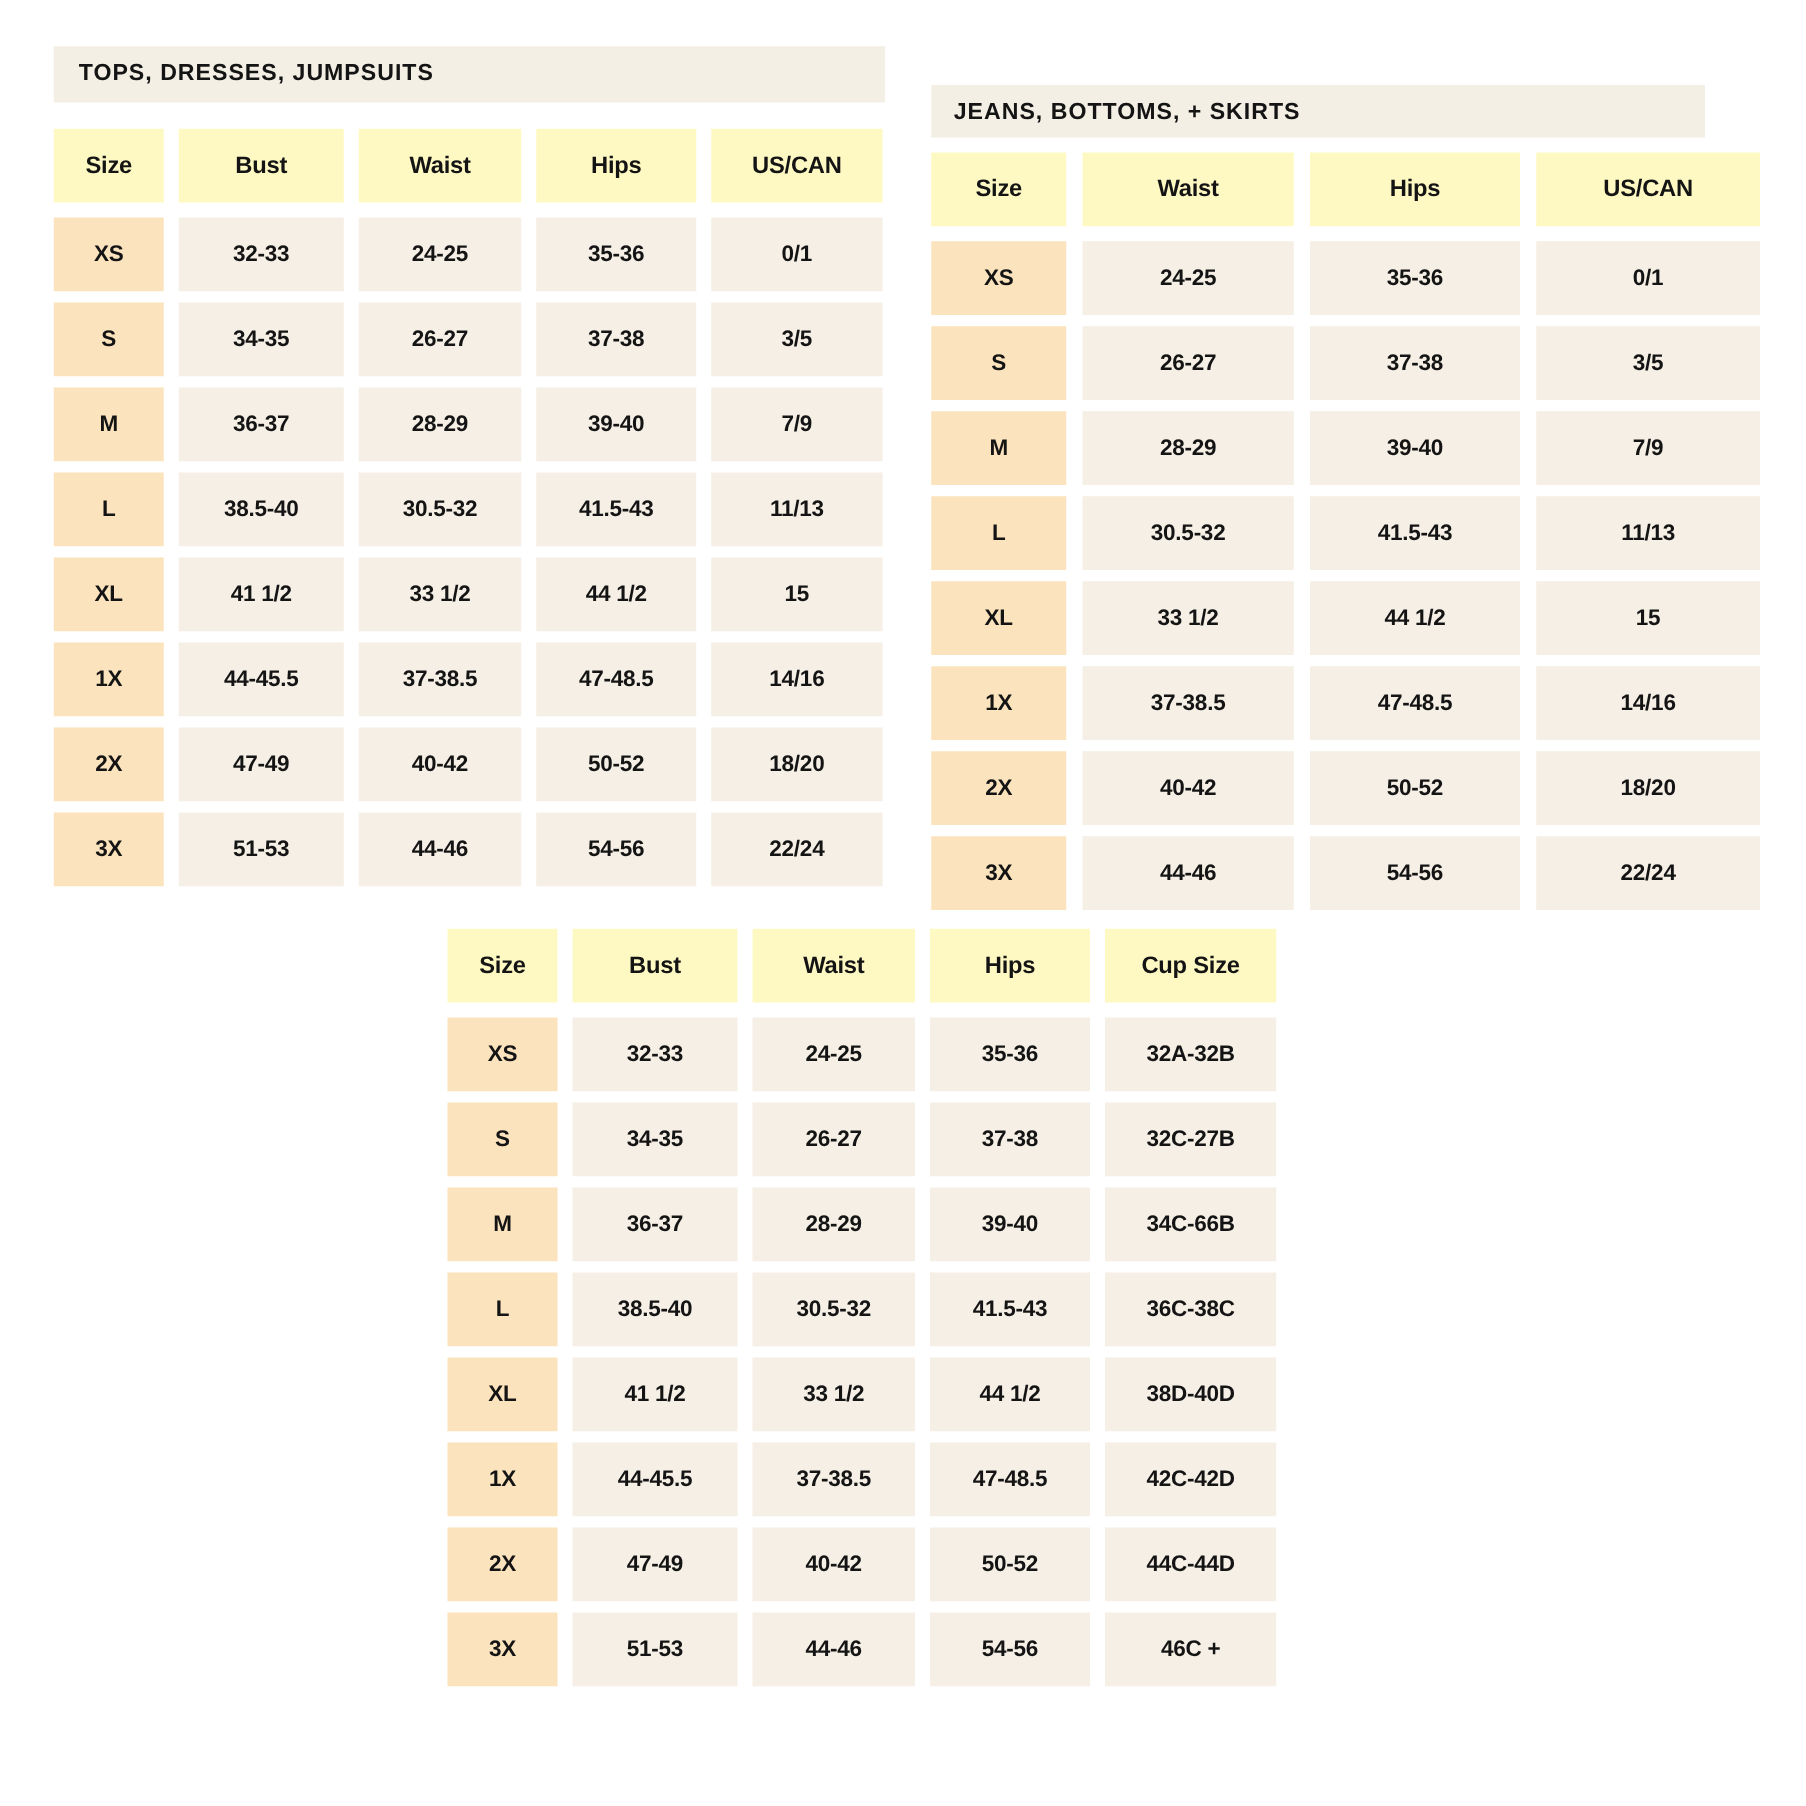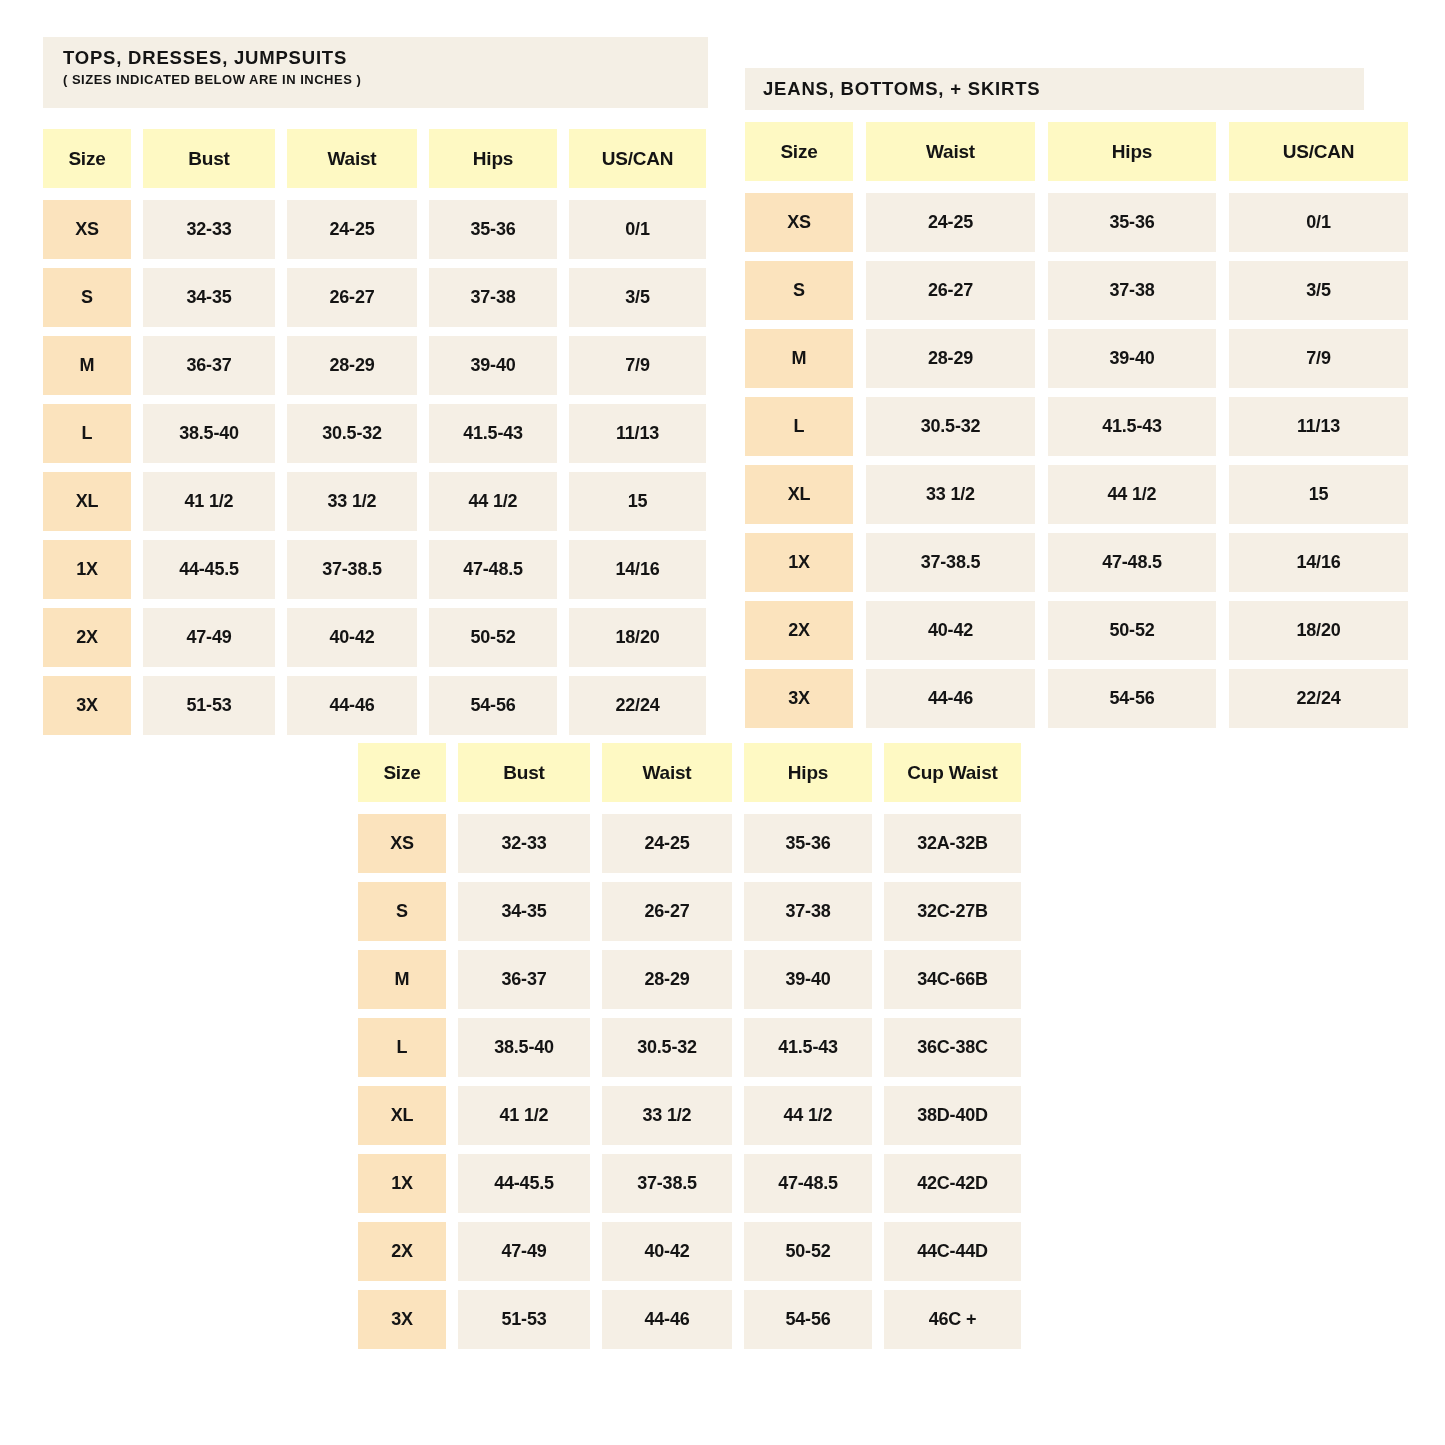--- a/index.html
+++ b/index.html
@@ -17,21 +17,21 @@
   .size-table { position: absolute; }
   .t-tops     { left: 43px;  top: 37px;  width: 665px; }
   .t-jeans    { left: 745px; top: 68px;  width: 619px; }
   .t-lingerie { left: 358px; top: 743px; width: 664px; }
 
   .banner {
     background: #f4efe5;
     box-sizing: border-box;
   }
   .t-tops .banner {
-    height: 71px;
+    height: 45px;
     padding: 9px 6px 0 20px;
     margin-bottom: 21px;
   }
   .t-jeans .banner, .t-lingerie .banner {
     height: 42px;
     display: flex;
     align-items: center;
     padding: 0 10px 0 18px;
     margin-bottom: 12px;
   }
@@ -74,21 +74,20 @@
   .cell.data { background: #f5efe5; }
 </style>
 </head>
 <body>
 
 <div class="canvas">
 
   <section class="size-table t-tops">
     <div class="banner">
       <div class="banner-title">TOPS, DRESSES, JUMPSUITS</div>
-      <div class="banner-subtitle">( SIZES INDICATED BELOW ARE IN INCHES )</div>
     </div>
     <div class="grid">
         <div class="row header-row">
           <div class="cell head">Size</div>
           <div class="cell head">Bust</div>
           <div class="cell head">Waist</div>
           <div class="cell head">Hips</div>
           <div class="cell head">US/CAN</div>
         </div>
         <div class="row">
@@ -212,21 +211,21 @@
       </div>
   </section>
 
   <section class="size-table t-lingerie">
     <div class="grid">
         <div class="row header-row">
           <div class="cell head">Size</div>
           <div class="cell head">Bust</div>
           <div class="cell head">Waist</div>
           <div class="cell head">Hips</div>
-          <div class="cell head">Cup Waist</div>
+          <div class="cell head">Cup Size</div>
         </div>
         <div class="row">
           <div class="cell size">XS</div>
           <div class="cell data">32-33</div>
           <div class="cell data">24-25</div>
           <div class="cell data">35-36</div>
           <div class="cell data">32A-32B</div>
         </div>
         <div class="row">
           <div class="cell size">S</div>

